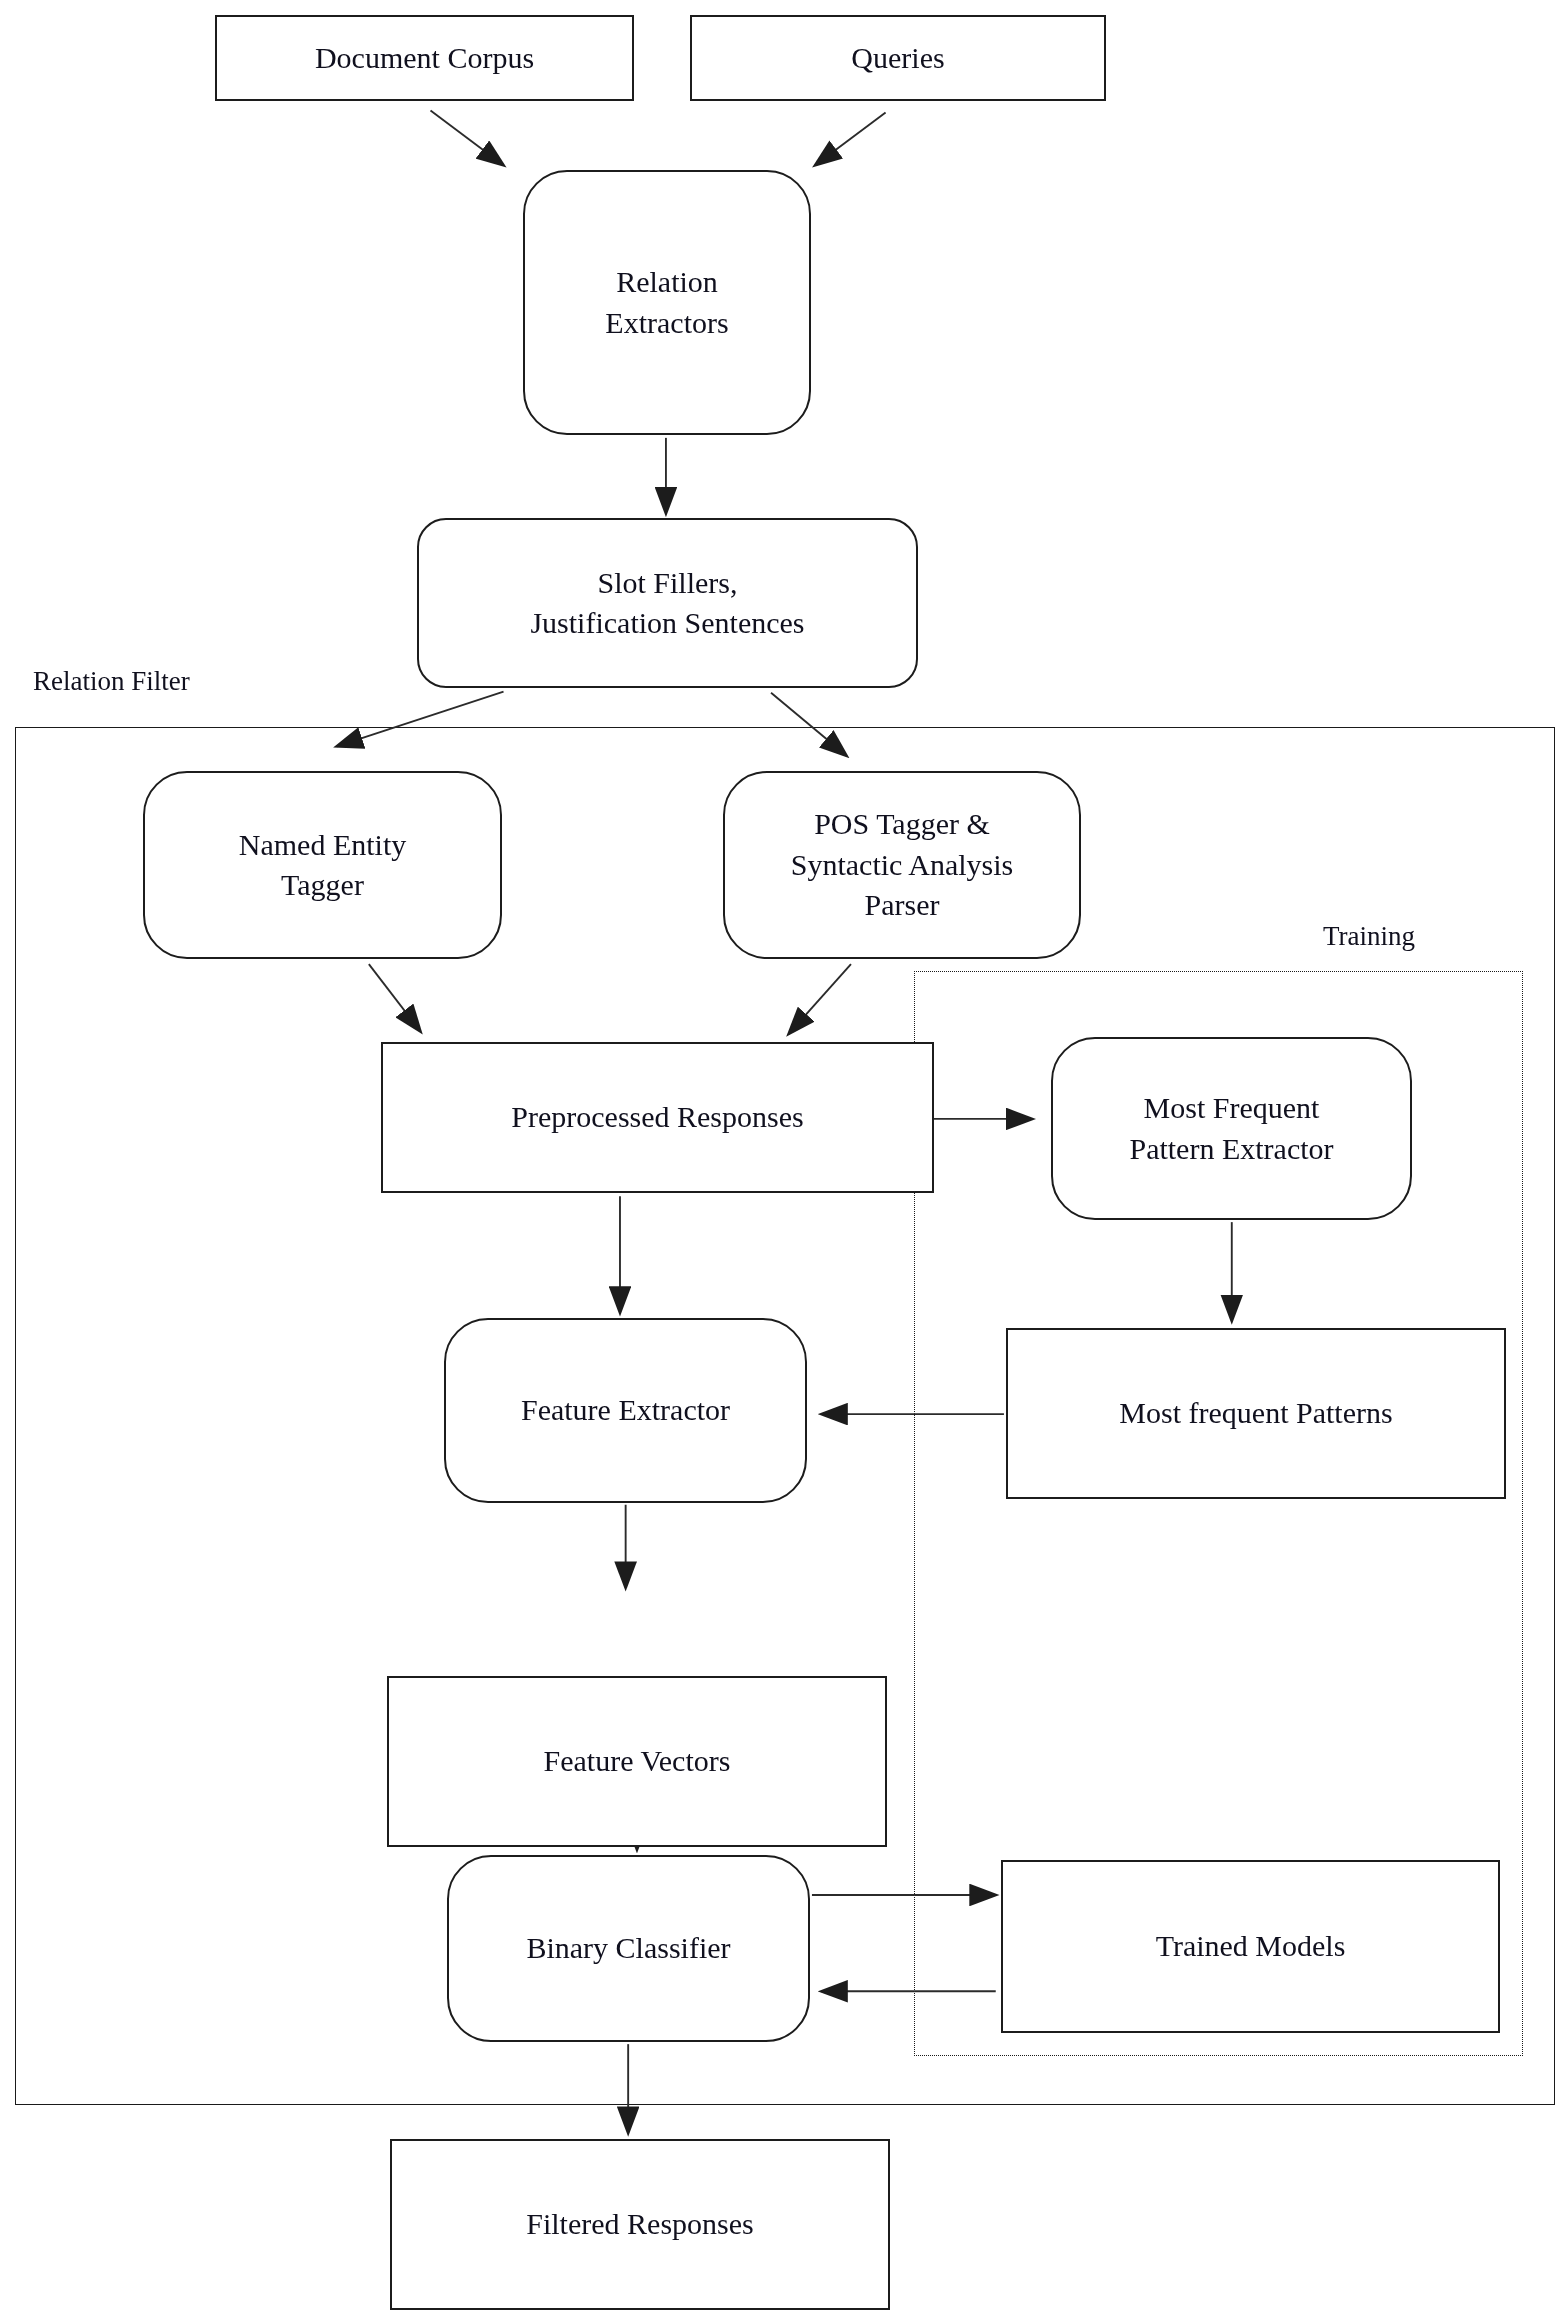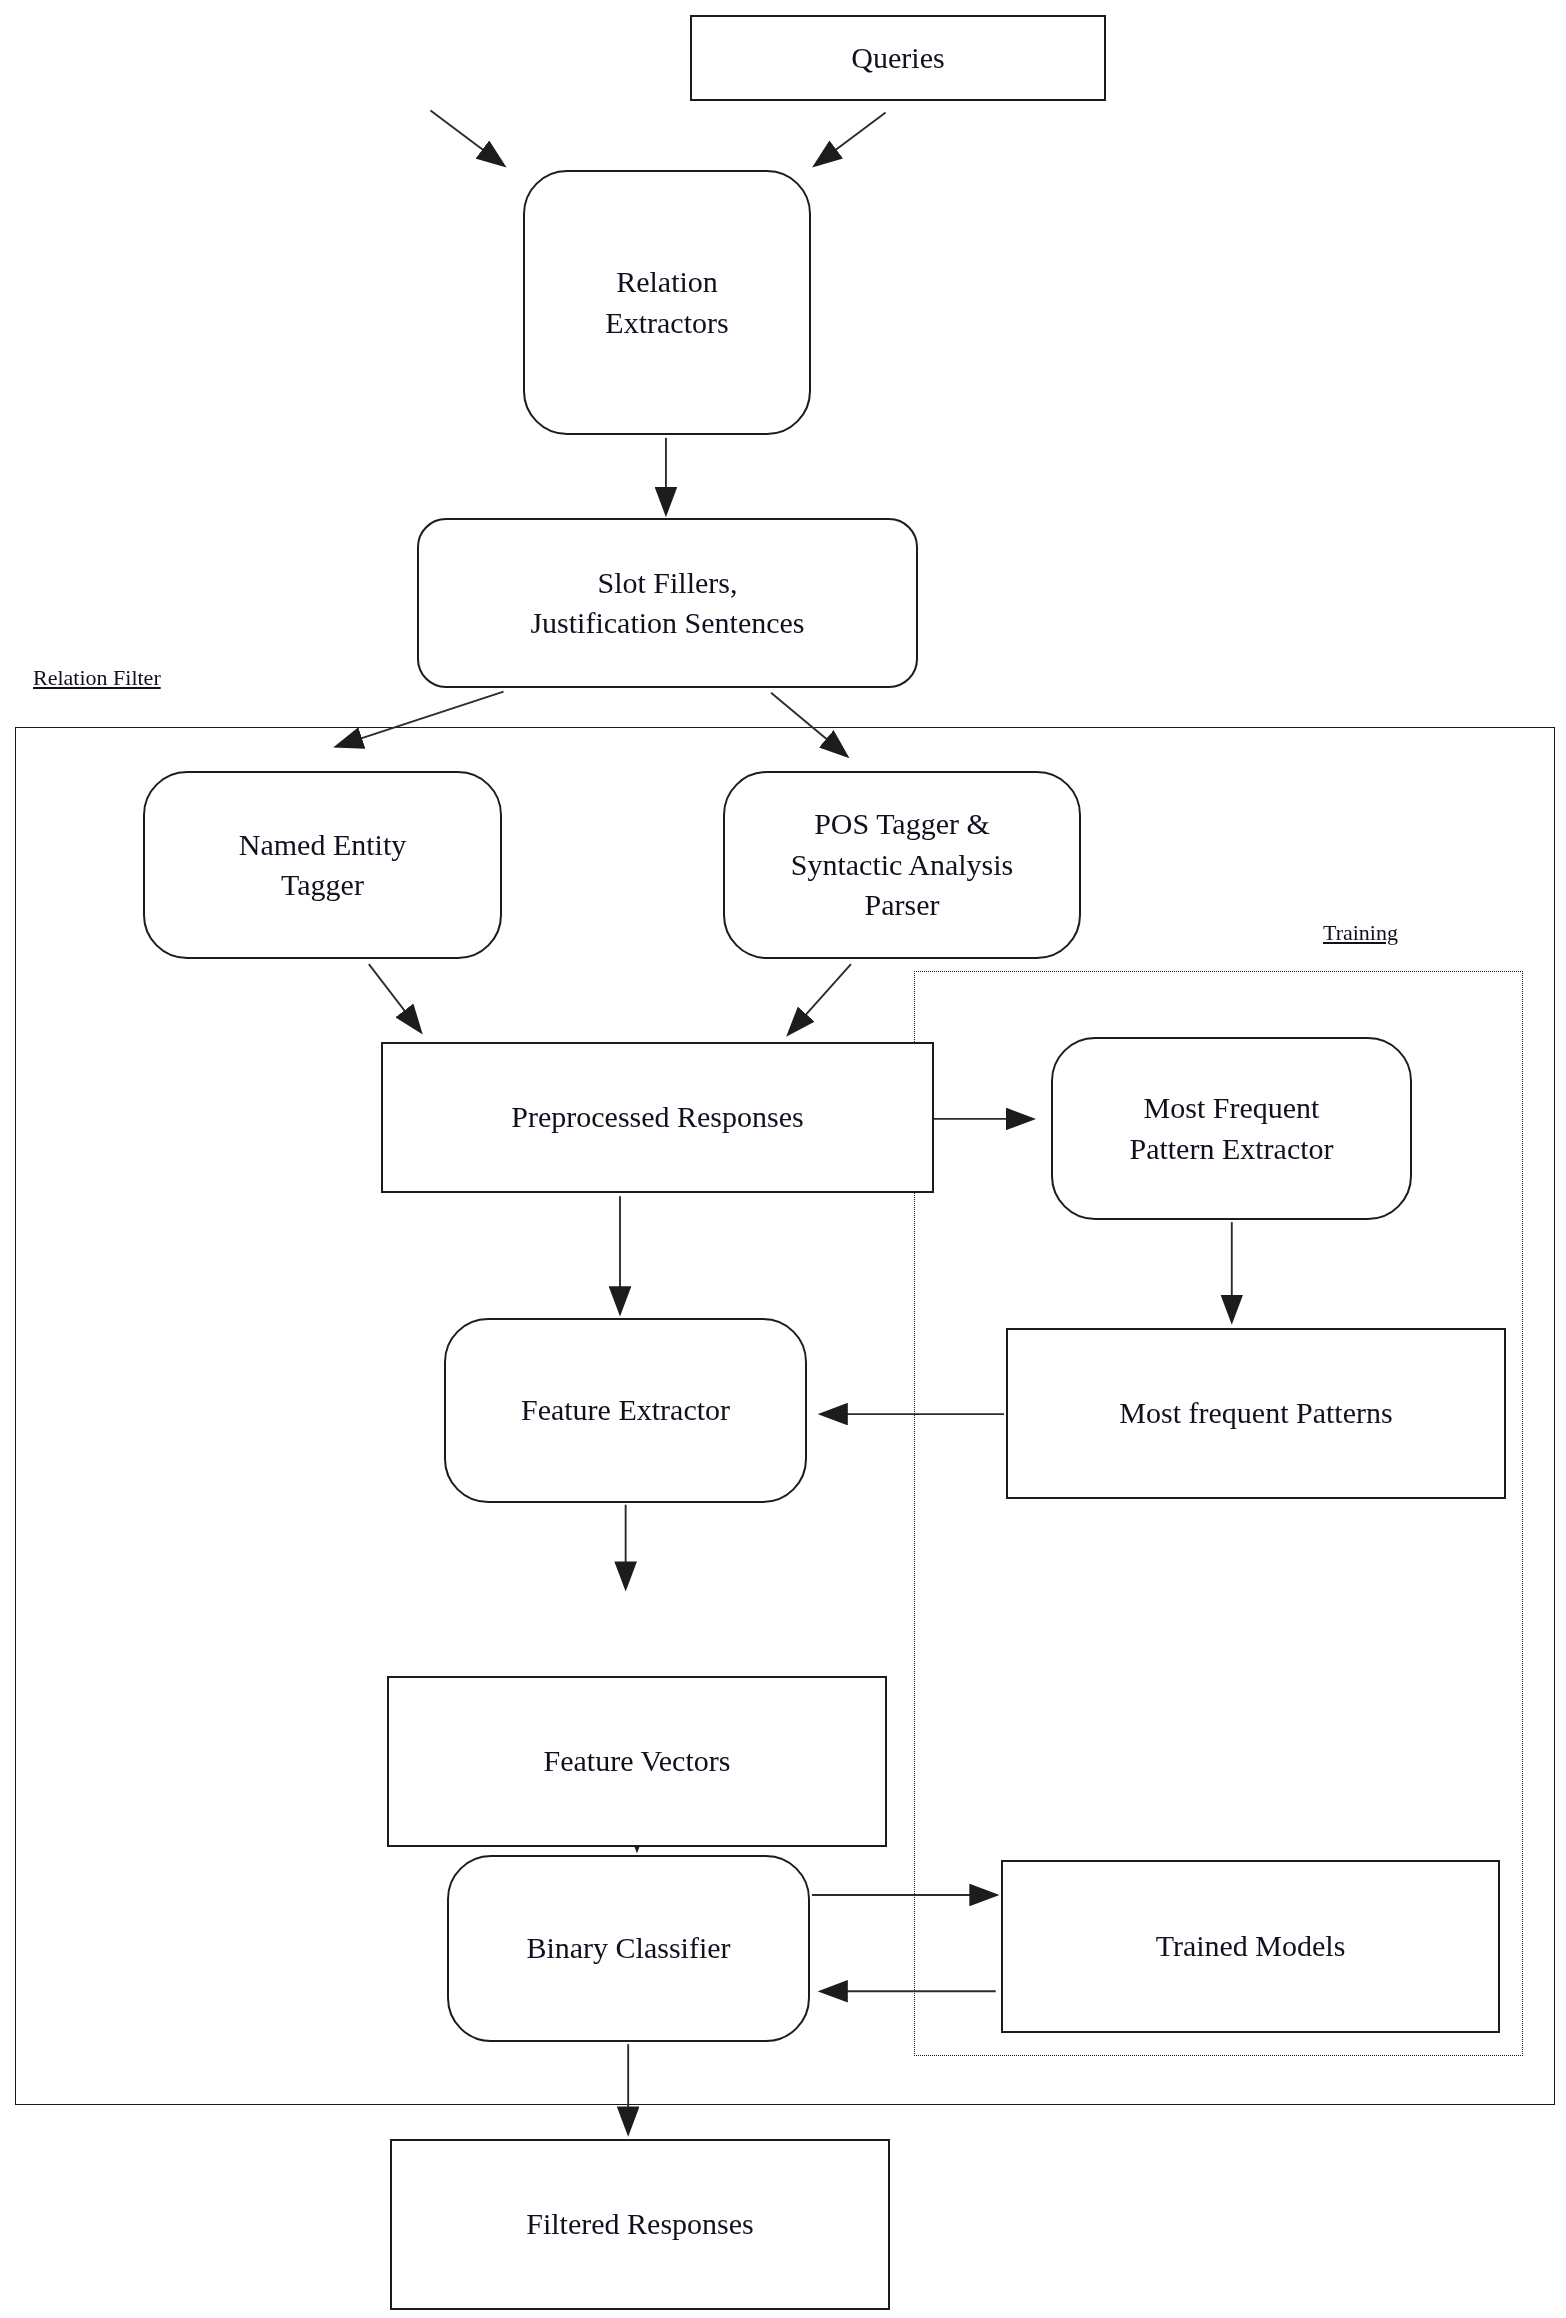--- a/index.html
+++ b/index.html
@@ -29,26 +29,25 @@
   .region{
     position:absolute;
     box-sizing:border-box;
     background:transparent;
     z-index:1;
   }
   .region.solid{border:1.9px solid #1a1a1a;}
   .region.dotted{border:1.9px dotted #1a1a1a;}
   .region-label{
     position:absolute;
-    font-size:22px;
+    font-size:27px;
     line-height:1.2;
     color:#10101e;
     z-index:4;
     white-space:nowrap;
-    text-decoration:underline;
   }
   svg#edges{
     position:absolute;
     left:0;top:0;
     width:1566px;height:2319px;
     z-index:2;
   }
   svg#edges line{stroke:#2b2b2b;stroke-width:3;}
 </style>
 </head>
@@ -79,20 +78,25 @@
     <line x1="985" y1="1900" x2="985" y2="2085" marker-end="url(#arrow)"></line>
     <line x1="1957" y1="1941" x2="1957" y2="2098" marker-end="url(#arrow)"></line>
     <line x1="1595" y1="2246" x2="1305" y2="2246" marker-end="url(#arrow)"></line>
     <line x1="994" y1="2390" x2="994" y2="2522" marker-end="url(#arrow)"></line>
     <line x1="1012" y1="2806" x2="1012" y2="2938" marker-end="url(#arrow)"></line>
     <line x1="1290" y1="3010" x2="1582" y2="3010" marker-end="url(#arrow)"></line>
     <line x1="1582" y1="3163" x2="1305" y2="3163" marker-end="url(#arrow)"></line>
     <line x1="998" y1="3247" x2="998" y2="3388" marker-end="url(#arrow)"></line>
   </svg>
 
+  <div class="node rect" style="left:215px;top:15px;width:419px;height:86px;">
+    <div class="label">
+      <span class="line">Document Corpus</span>
+    </div>
+  </div>
 
   <div class="node rect" style="left:690px;top:15px;width:416px;height:86px;">
     <div class="label">
       <span class="line">Queries</span>
     </div>
   </div>
 
   <div class="node round" style="left:523px;top:170px;width:288px;height:265px;">
     <div class="label">
       <span class="line">Relation</span>

